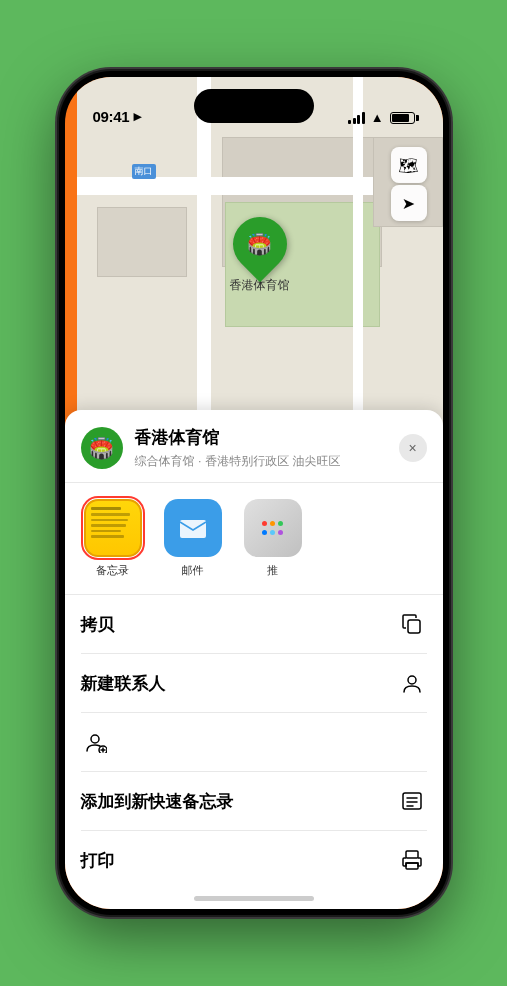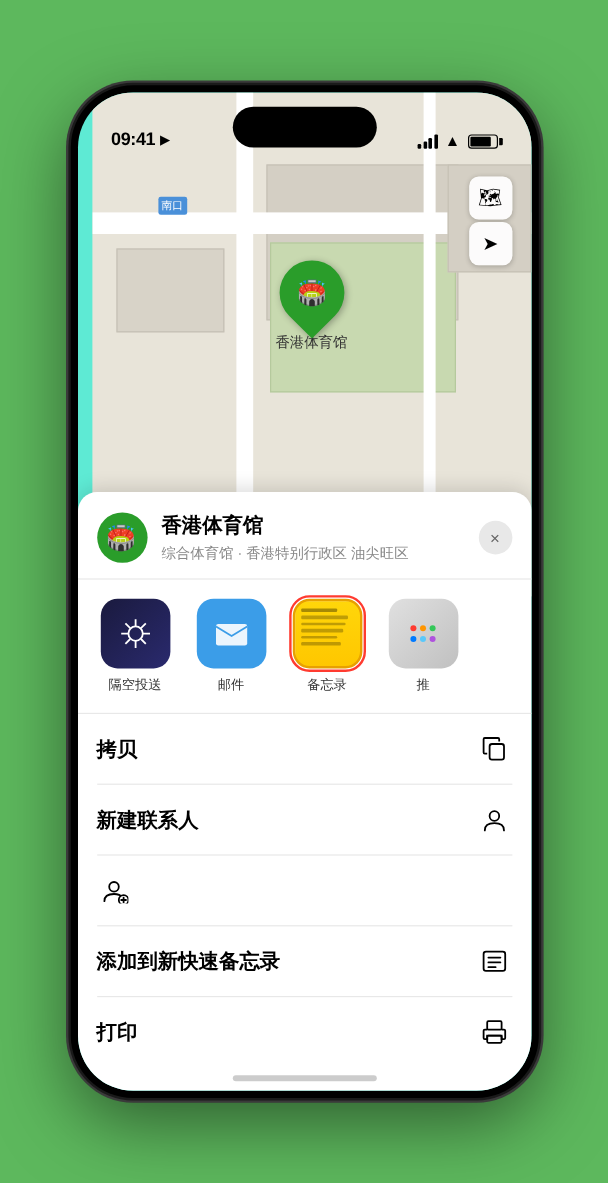--- a/index.html
+++ b/index.html
@@ -25,21 +25,21 @@
     }
 
     .phone-screen {
       position: absolute;
       top: 6px;
       left: 6px;
       right: 6px;
       bottom: 6px;
       border-radius: 46px;
       overflow: hidden;
-      background: #5eead4;
+      background: #f97316;
     }
 
     
     .dynamic-island {
       position: absolute;
       top: 12px;
       left: 50%;
       transform: translateX(-50%);
       width: 120px;
       height: 34px;
@@ -524,60 +524,44 @@
         <div class="location-icon">🏟️</div>
         <div class="location-info">
           <div class="location-name">香港体育馆</div>
           <div class="location-subtitle">综合体育馆 · 香港特别行政区 油尖旺区</div>
         </div>
         <div class="close-btn">×</div>
       </div>
 
       <div class="share-row">
 
-        <div class="share-item">
-          <div class="share-icon airdrop">
-            <svg width="32" height="32" viewBox="0 0 32 32" fill="none">
-              <circle cx="16" cy="16" r="6" stroke="white" stroke-width="1.5" fill="none"></circle>
-              <path d="M16 4 L16 10" stroke="white" stroke-width="1.5"></path>
-              <path d="M16 22 L16 28" stroke="white" stroke-width="1.5"></path>
-              <path d="M4 16 L10 16" stroke="white" stroke-width="1.5"></path>
-              <path d="M22 16 L28 16" stroke="white" stroke-width="1.5"></path>
-              <path d="M7.5 7.5 L11.5 11.5" stroke="white" stroke-width="1.5"></path>
-              <path d="M20.5 20.5 L24.5 24.5" stroke="white" stroke-width="1.5"></path>
-              <path d="M24.5 7.5 L20.5 11.5" stroke="white" stroke-width="1.5"></path>
-              <path d="M11.5 20.5 L7.5 24.5" stroke="white" stroke-width="1.5"></path>
-            </svg>
-          </div>
-          <span class="share-label">隔空投送</span>
-        </div>
-
-
-        <div class="share-item">
-          <div class="share-icon mail">
-            <svg width="34" height="34" viewBox="0 0 34 34" fill="none">
-              <rect x="4" y="9" width="26" height="18" rx="2" fill="white" opacity="0.9"></rect>
-              <path d="M4 11 L17 19 L30 11" stroke="#3b9de8" stroke-width="1.5" fill="none"></path>
-            </svg>
-          </div>
-          <span class="share-label">邮件</span>
-        </div>
+
 
         <div class="share-item">
           <div class="share-icon notes notes-selected">
             <div class="notes-inner">
               <div class="notes-line title"></div>
               <div class="notes-line" style="width:90%"></div>
               <div class="notes-line" style="width:85%"></div>
               <div class="notes-line" style="width:80%"></div>
               <div class="notes-line" style="width:70%"></div>
               <div class="notes-line" style="width:75%"></div>
             </div>
           </div>
           <span class="share-label">备忘录</span>
+        </div>
+
+        <div class="share-item">
+          <div class="share-icon mail">
+            <svg width="34" height="34" viewBox="0 0 34 34" fill="none">
+              <rect x="4" y="9" width="26" height="18" rx="2" fill="white" opacity="0.9"></rect>
+              <path d="M4 11 L17 19 L30 11" stroke="#3b9de8" stroke-width="1.5" fill="none"></path>
+            </svg>
+          </div>
+          <span class="share-label">邮件</span>
         </div>
 
         <div class="share-item">
           <div class="share-icon more" style="display:flex;flex-direction:column;align-items:center;justify-content:center;gap:4px;">
             <div style="display:flex;gap:3px;">
               <div style="width:5px;height:5px;border-radius:50%;background:#ff3b30;"></div>
               <div style="width:5px;height:5px;border-radius:50%;background:#ff9500;"></div>
               <div style="width:5px;height:5px;border-radius:50%;background:#34c759;"></div>
             </div>
             <div style="display:flex;gap:3px;">

